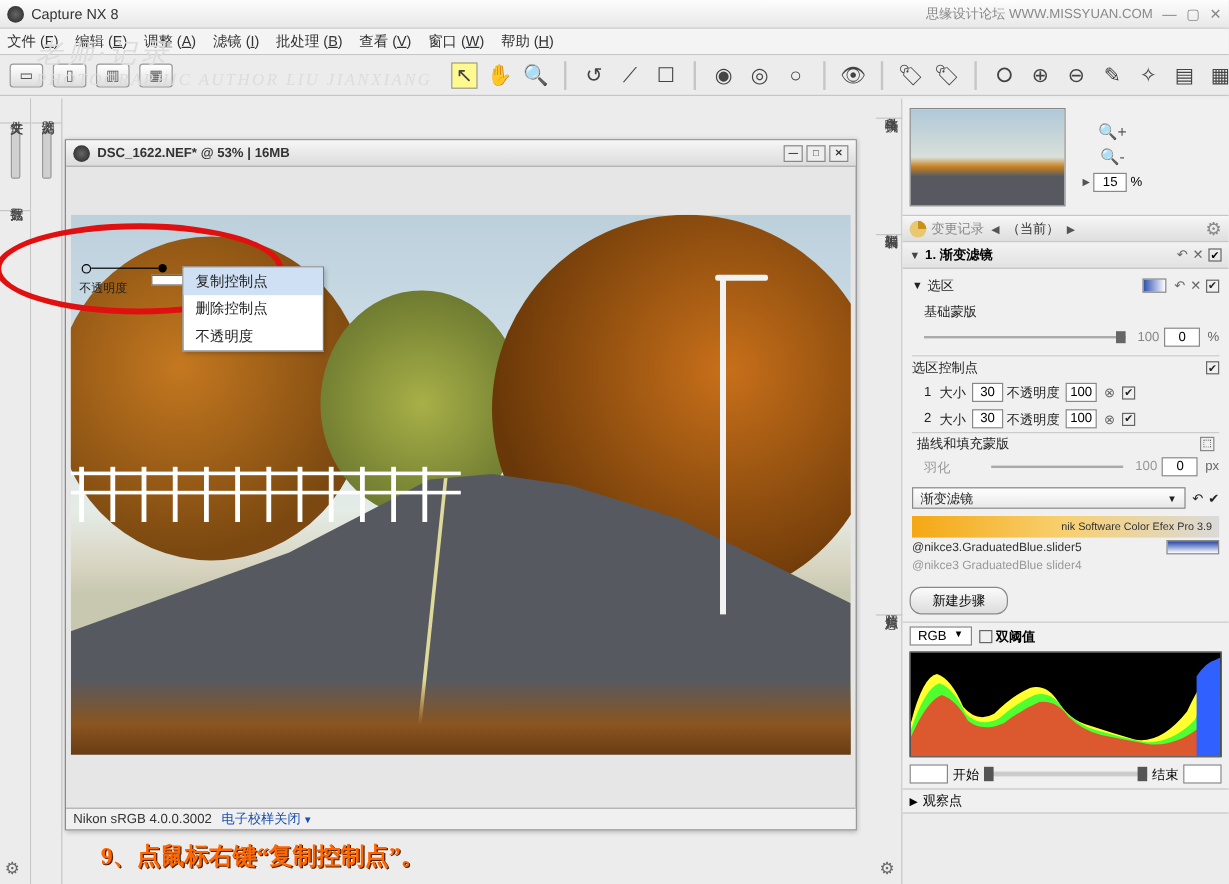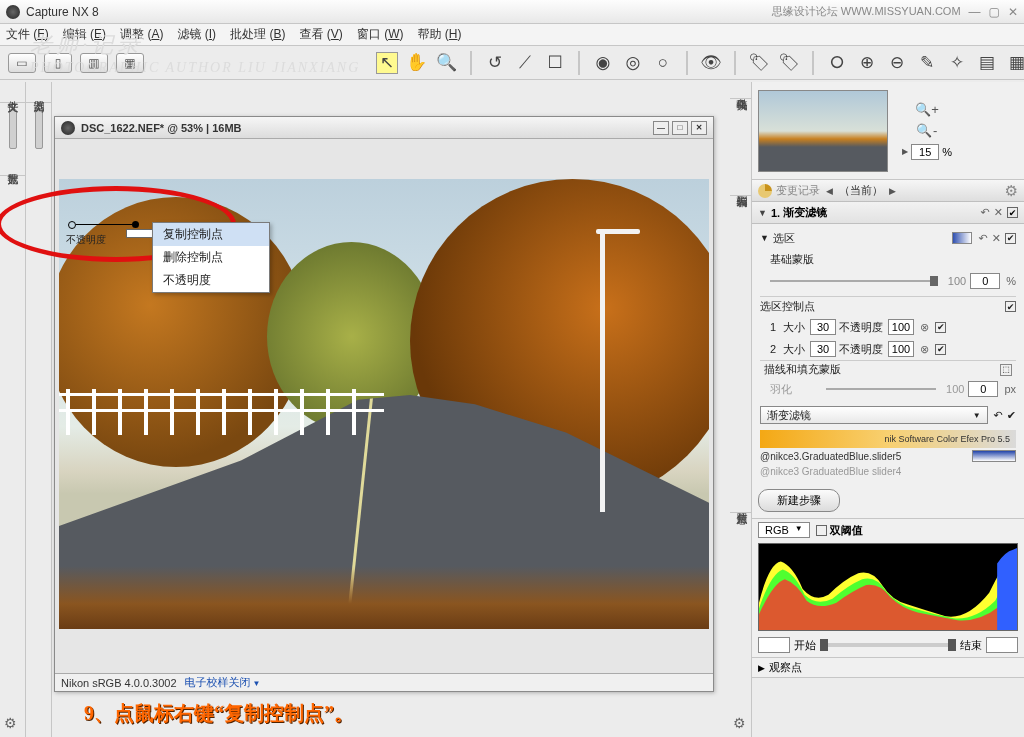--- a/index.html
+++ b/index.html
@@ -414,21 +414,21 @@
 
         <div class="drop" style="margin-top:4px">
           <div class="dd">
             <span>渐变滤镜</span>
               <div class="spacer"></div>
               <span class="ddtri">▼</span>
           </div>
           <span class="ctl-ic" style="margin-left:6px">↶</span>
           <span class="chk" style="margin-left:4px">✔</span>
         </div>
-        <div class="nik">nik Software   Color Efex Pro 5.5</div>
+        <div class="nik">nik Software   Color Efex Pro 3.9</div>
         <div class="preset-row">
           <span>@nikce3.GraduatedBlue.slider5</span>
             <div class="sp"></div>
             <div class="grad"></div>
         </div>
         <div class="preset-row" style="color:#999">
           <span>@nikce3 GraduatedBlue slider4</span>
         </div>
       </div>
       <div class="newstep-row">

